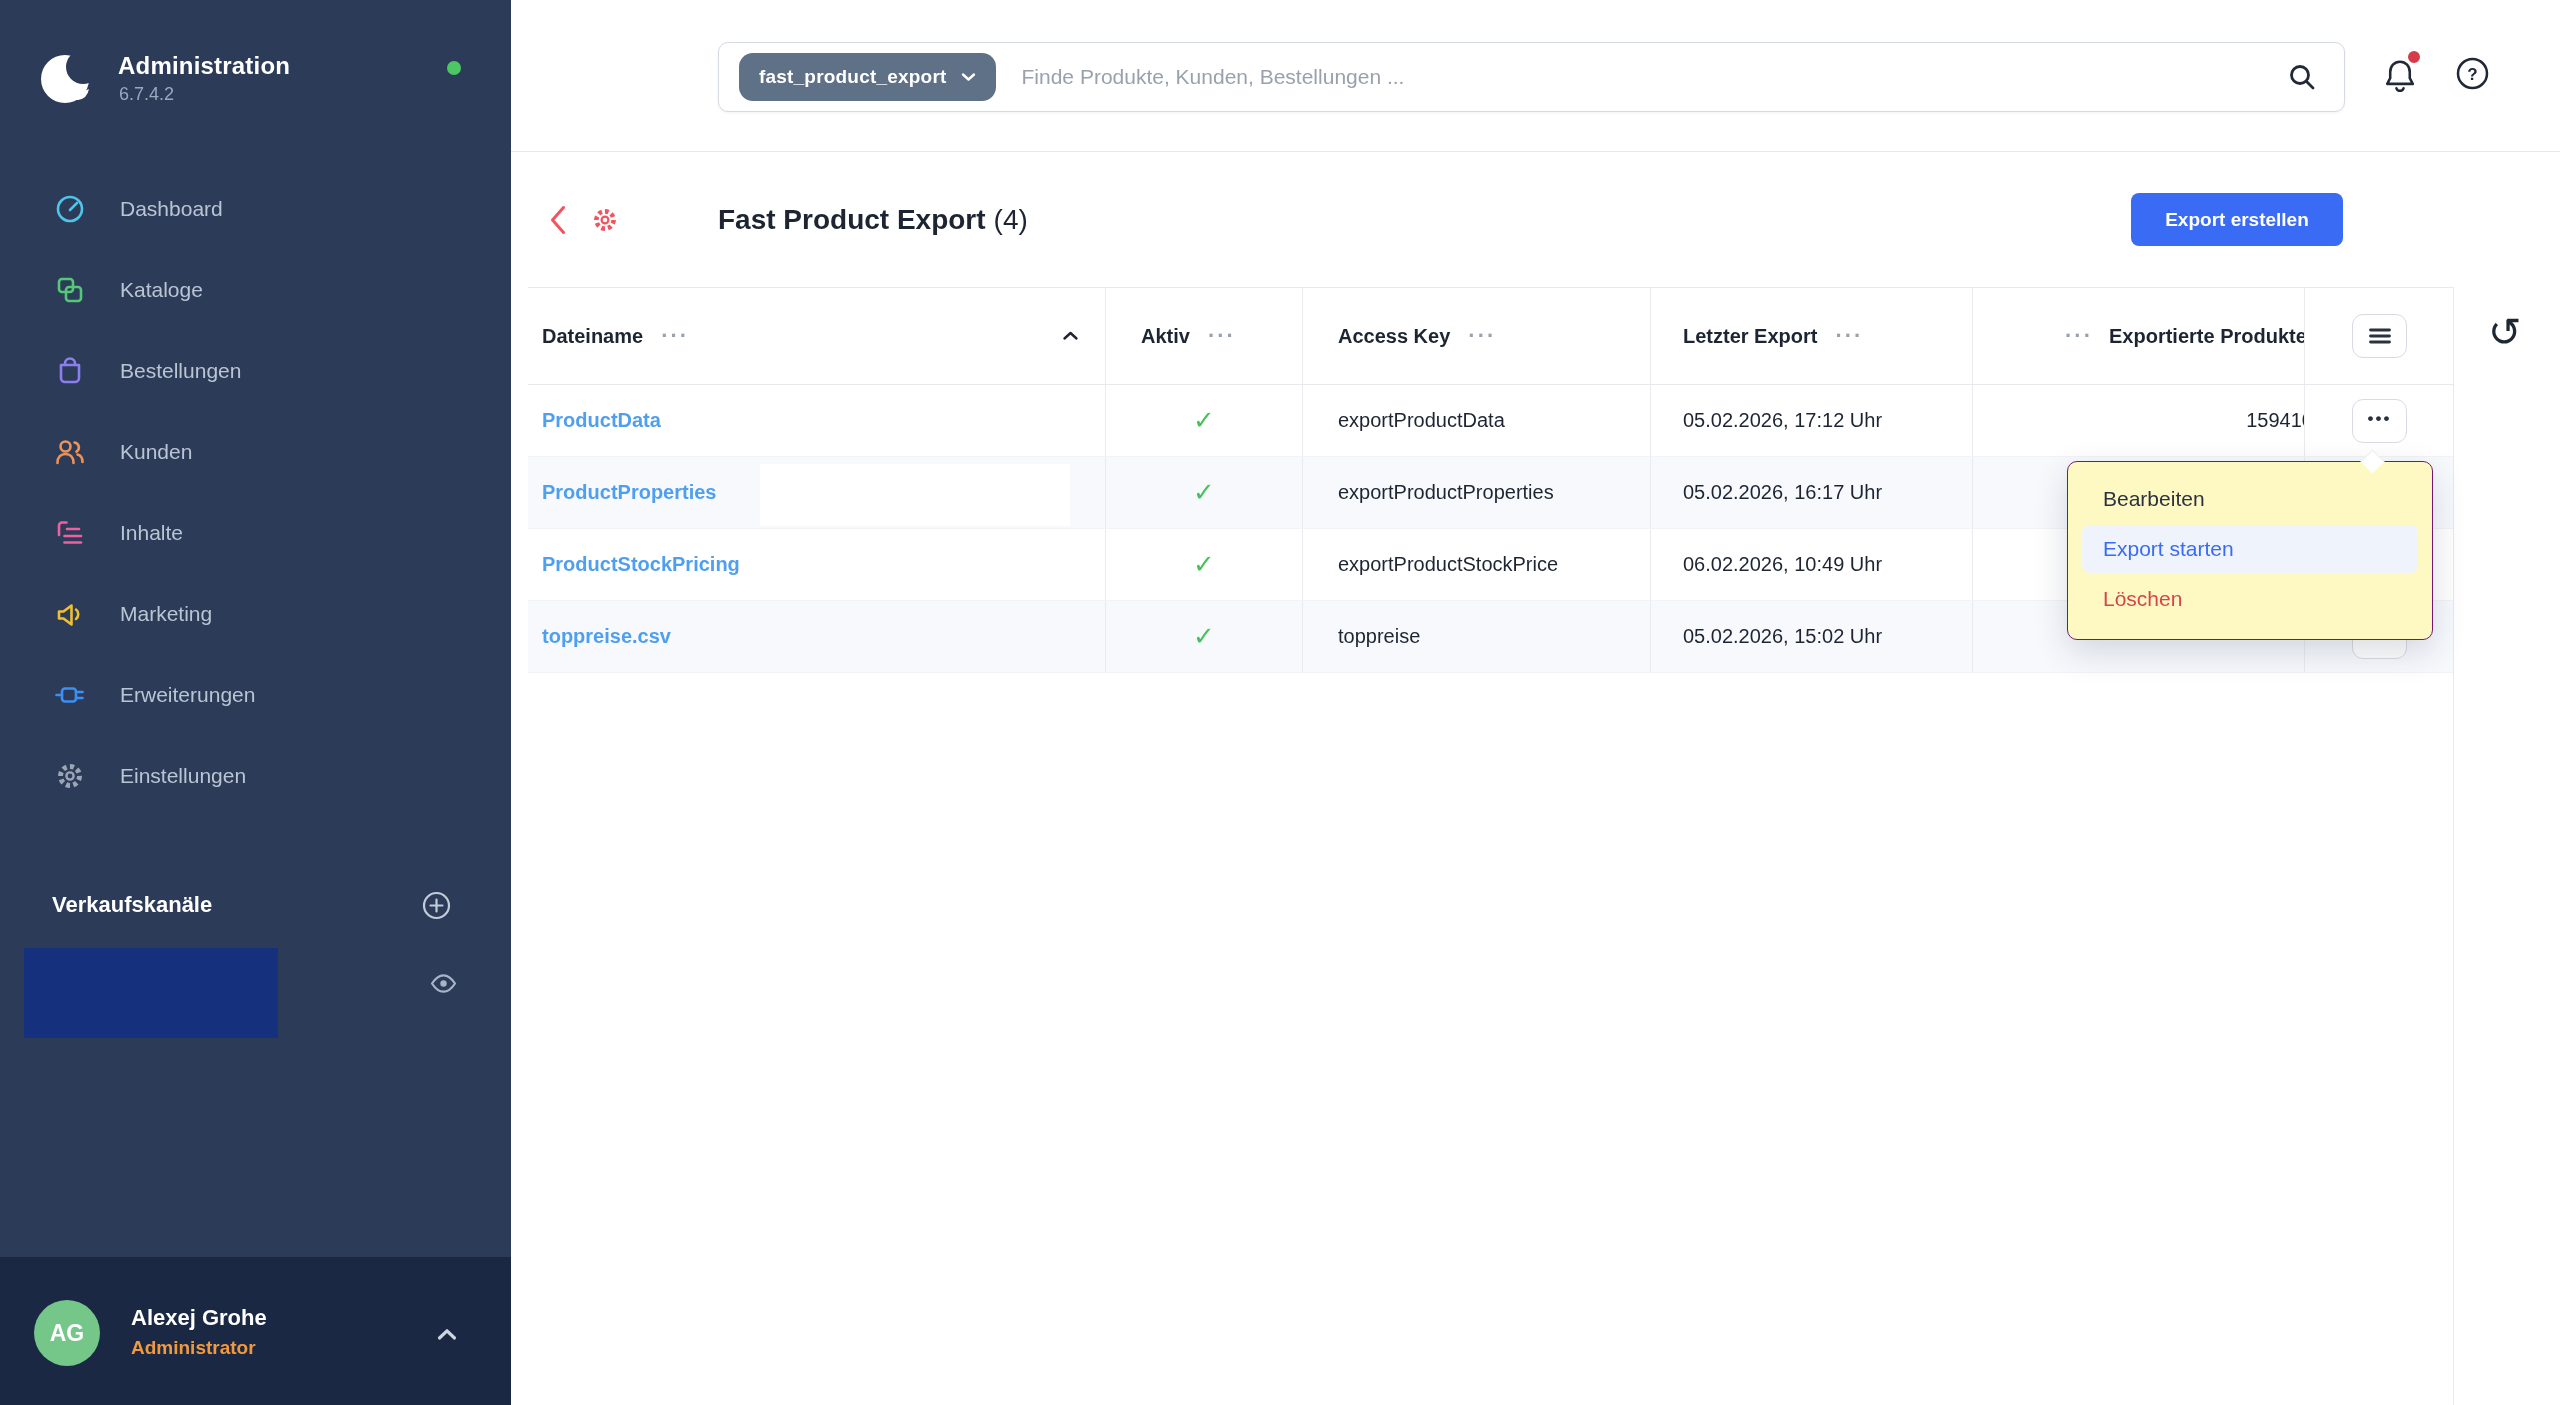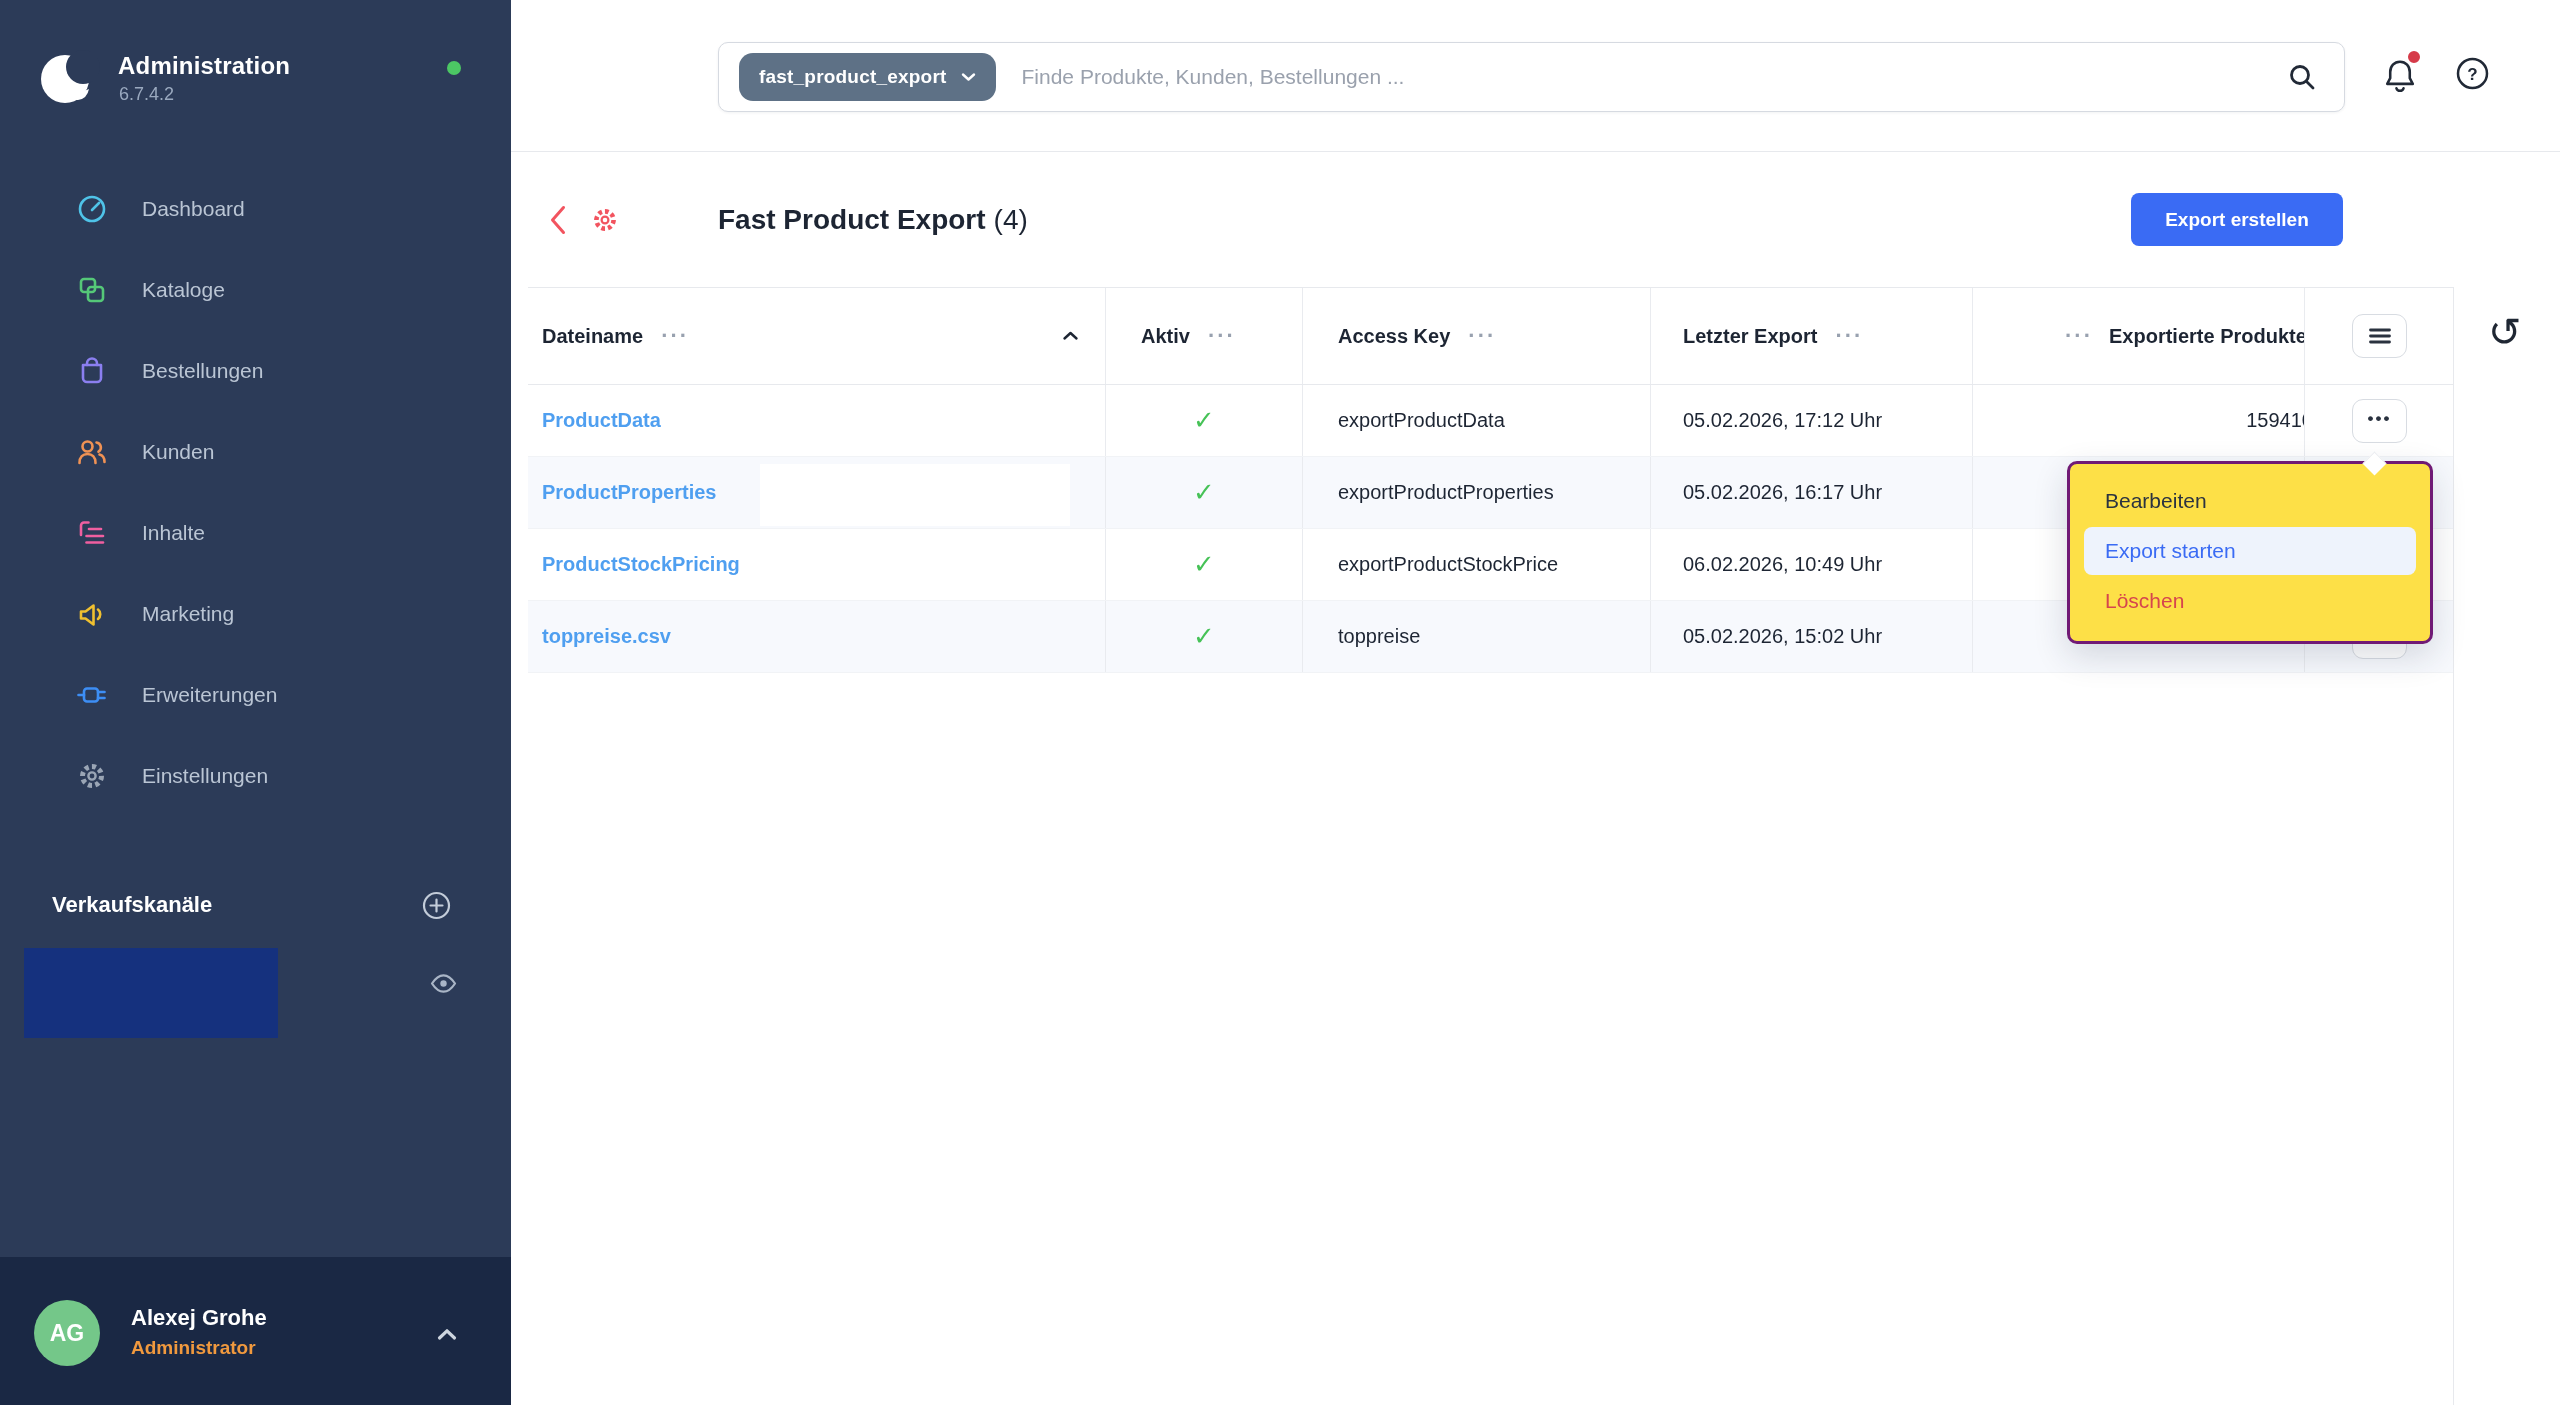--- a/index.html
+++ b/index.html
@@ -10,21 +10,21 @@
   }
   svg { display:block; }
 
   
   .sidebar { position:absolute; left:0; top:0; width:511px; height:1405px; }
   .logo-mark { position:absolute; left:38px; top:47px; width:62px; height:62px; }
   .brand-title { position:absolute; left:118px; top:52px; font-size:24px; font-weight:700; color:#ffffff; letter-spacing:.2px; }
   .brand-version { position:absolute; left:119px; top:84px; font-size:18px; color:#9aa9bf; }
   .status-dot { position:absolute; left:447px; top:61px; width:14px; height:14px; border-radius:50%; }
   .nav { position:absolute; left:0; top:168px; width:511px; }
-  .nav-item { display:flex; align-items:center; height:81px; padding-left:74px; cursor:pointer; }
+  .nav-item { display:flex; align-items:center; height:81px; padding-left:52px; cursor:pointer; }
   .nav-icon { width:36px; height:36px; flex:0 0 36px; }
   .nav-label { margin-left:32px; font-size:21px; color:#bac5d4; }
   .sales-head { position:absolute; left:0; top:880px; width:511px; height:50px; display:flex; align-items:center; }
   .sales-label { margin-left:52px; font-size:22px; font-weight:700; color:#ffffff; }
   .plus-icon { position:absolute; left:421px; top:890px; width:31px; height:31px; color:#c3ccd9; }
   .channel-block { position:absolute; left:24px; top:948px; width:254px; height:90px; }
   .eye-icon { position:absolute; left:428px; top:968px; width:31px; height:31px; color:#a9b5c6; }
   .collapse-row { position:absolute; left:0; top:1176px; width:511px; height:56px; display:flex; align-items:center; cursor:pointer; }
   .collapse-icon { margin-left:52px; width:31px; height:31px; color:#a9b5c6; }
   .collapse-label { margin-left:35px; font-size:21px; color:#a9b5c6; }
@@ -87,21 +87,21 @@
   .td.c5 { justify-content:center; }
   .sq-btn { width:55px; height:44px; background:#fff; border:1px solid #d8dce2; border-radius:11px;
             display:flex; align-items:center; justify-content:center; cursor:pointer; }
   .row-dots { font-size:17px; font-weight:700; letter-spacing:2px; color:#2a323f; line-height:0; padding-bottom:4px;}
   .hamburger { width:22px; height:16px; color:#2a323f; }
   .vline { position:absolute; left:2453px; top:287px; width:1px; height:1118px; background:#e7e9ed; }
   .refresh-btn { position:absolute; left:2488px; top:312px; font-size:40px; color:#1f2733; cursor:pointer; line-height:1; }
   .redaction { position:absolute; left:760px; top:464px; width:310px; height:62px; background:#ffffff; z-index:5; }
 
   
-  .ctx-menu { position:absolute; left:2067px; top:461px; width:366px; background:#fde047; border:3px solid #701a75;
+  .ctx-menu { position:absolute; left:2067px; top:461px; width:366px; background:#fef9c3; border:1px solid #701a75;
               border-radius:10px; box-shadow:0 12px 34px rgba(25,35,60,.16); z-index:50; padding:13px 0 16px 0; }
   .ctx-arrow { position:absolute; left:296px; top:-9px; width:17px; height:17px; background:#fff;
                border-left:1px solid #ebedf1; border-top:1px solid #ebedf1; transform:rotate(45deg); }
   .ctx-item { height:48px; display:flex; align-items:center; padding-left:35px; font-size:21px; color:#2b3340; cursor:pointer; }
   .ctx-item.hl { margin:2px 14px; padding-left:21px; border-radius:8px; height:48px; }
 </style>
 </head>
 <body>
 
 <div class="screen">

